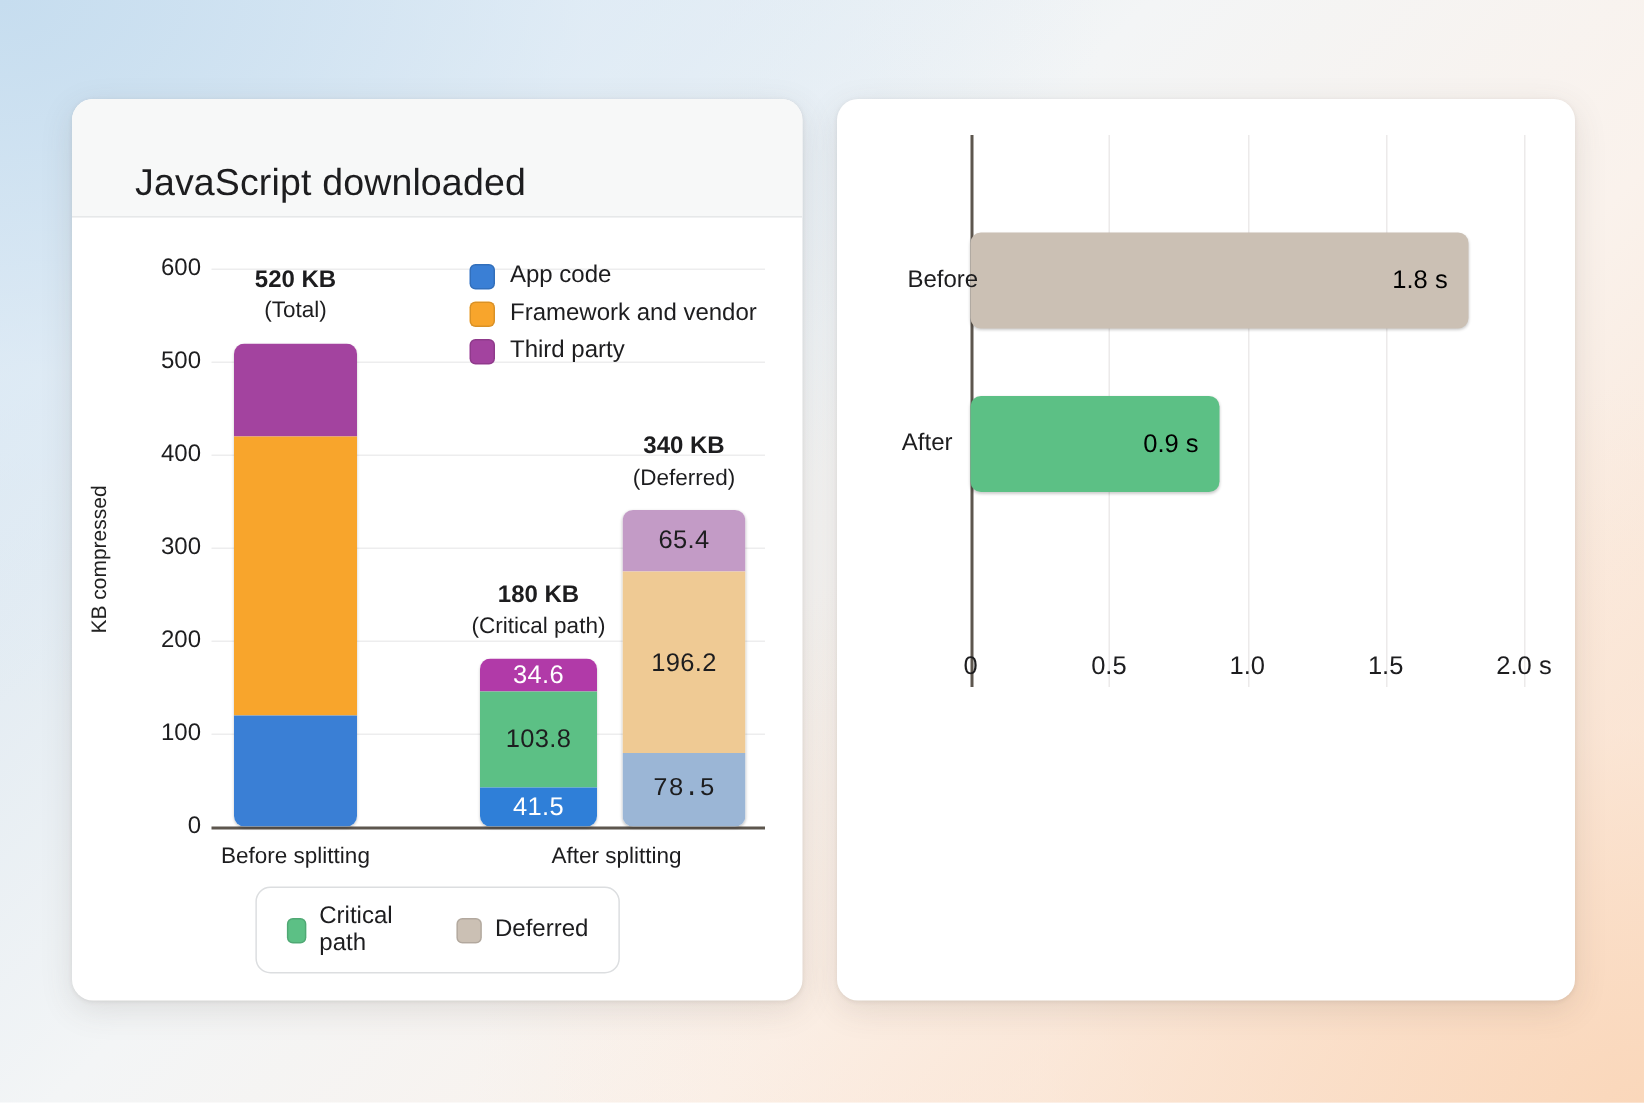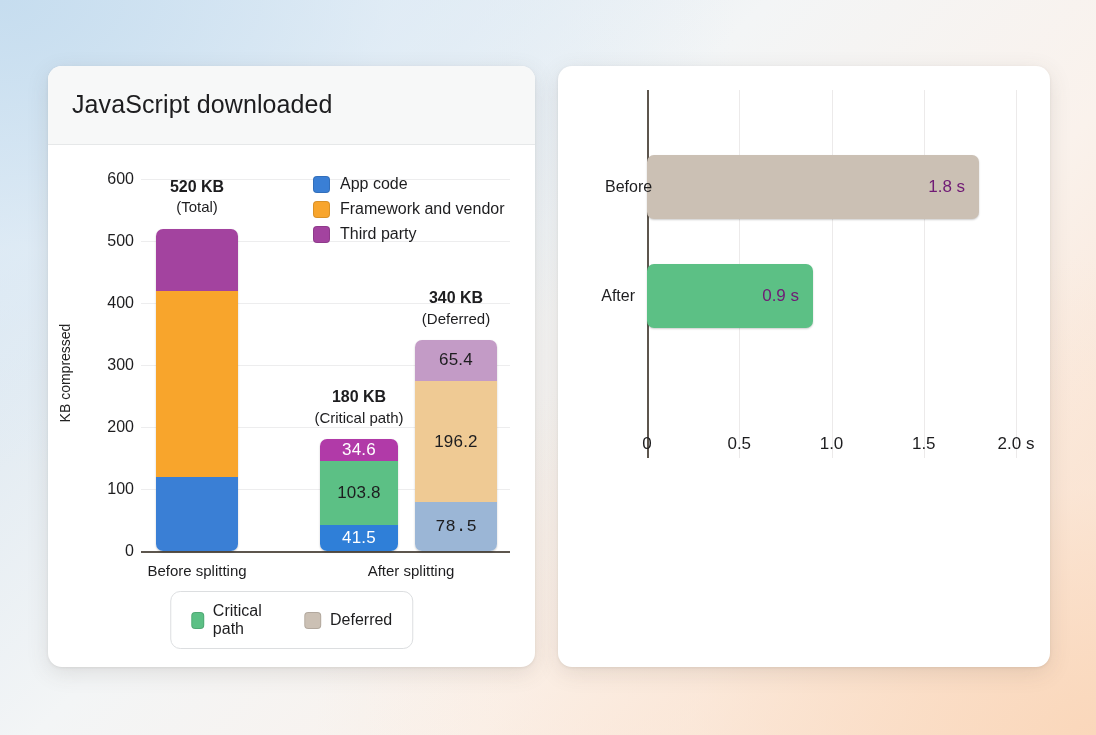--- a/index.html
+++ b/index.html
@@ -28,21 +28,21 @@
   .card-right { left:558px; top:66px; width:492px; height:601px; }
 
   .card-head {
     background:#f7f8f8;
     border-bottom:1px solid #e6e8e9;
     padding:22px 24px 18px 24px;
   }
   .card-left .card-head  { height:79px; }
   .card-right .card-head { height:114px; }
   .card-title {
-    margin:0;
+    margin:18px;
     font-size:25px;
     font-weight:400;
     color:#1d1d1f;
     line-height:1.28;
     letter-spacing:0.1px;
   }
 
   .plot { position:relative; width:100%; }
 
   
@@ -105,21 +105,21 @@
 
   
   .rc { height:487px; }
   .vgrid { position:absolute; top:24px; bottom:95px; width:1px; background:#eceaea; }
   .vaxis { position:absolute; top:24px; bottom:95px; width:2px; background:#5d564e; }
   .hbar {
     position:absolute; height:64px; border-radius:7px;
     box-shadow:0 1px 2px rgba(0,0,0,0.20);
     display:flex; align-items:center; justify-content:flex-end;
   }
-  .hbar span { font-size:17px; color:#701a75; padding-right:14px; }
+  .hbar span { font-size:17px; color:#000000; padding-right:14px; }
   .hcat {
     position:absolute; right:0; width:86px; text-align:right;
     font-size:16px; color:#1d1d1f; transform:translateY(-50%);
   }
   .xtick {
     position:absolute; font-size:17px; color:#1d1d1f;
     transform:translateX(-50%); text-align:center; white-space:nowrap;
   }
 </style>
 </head>

